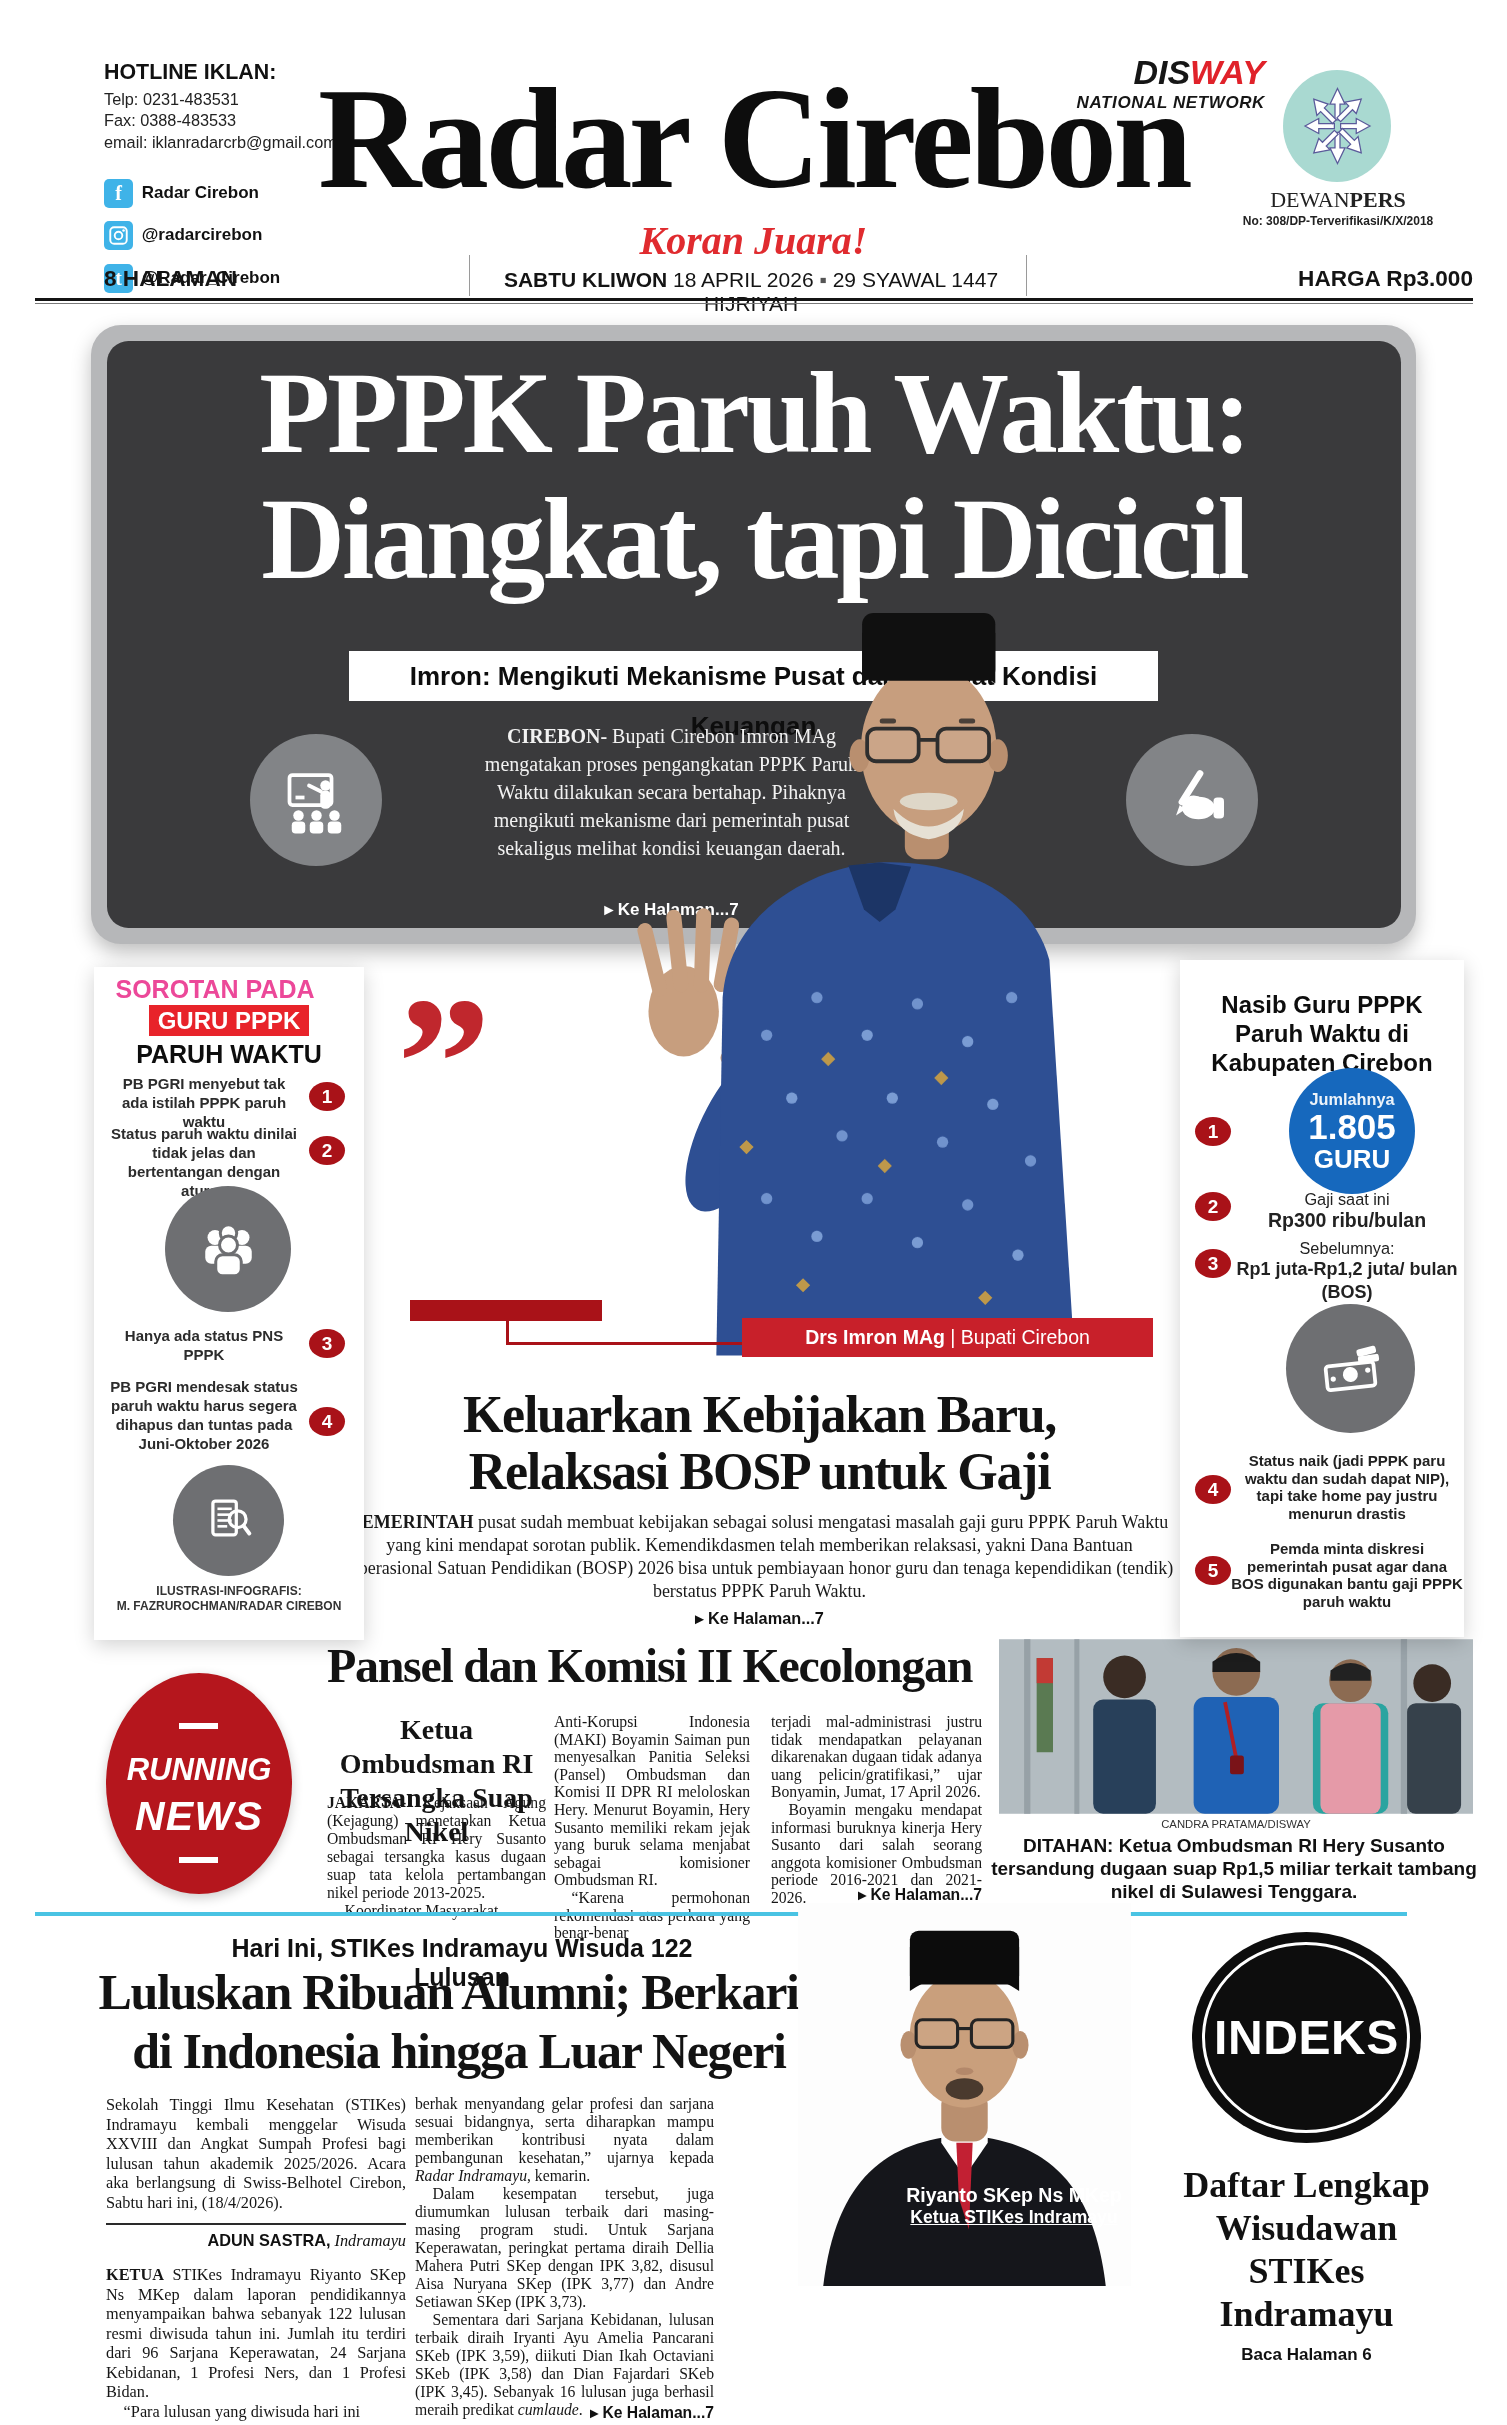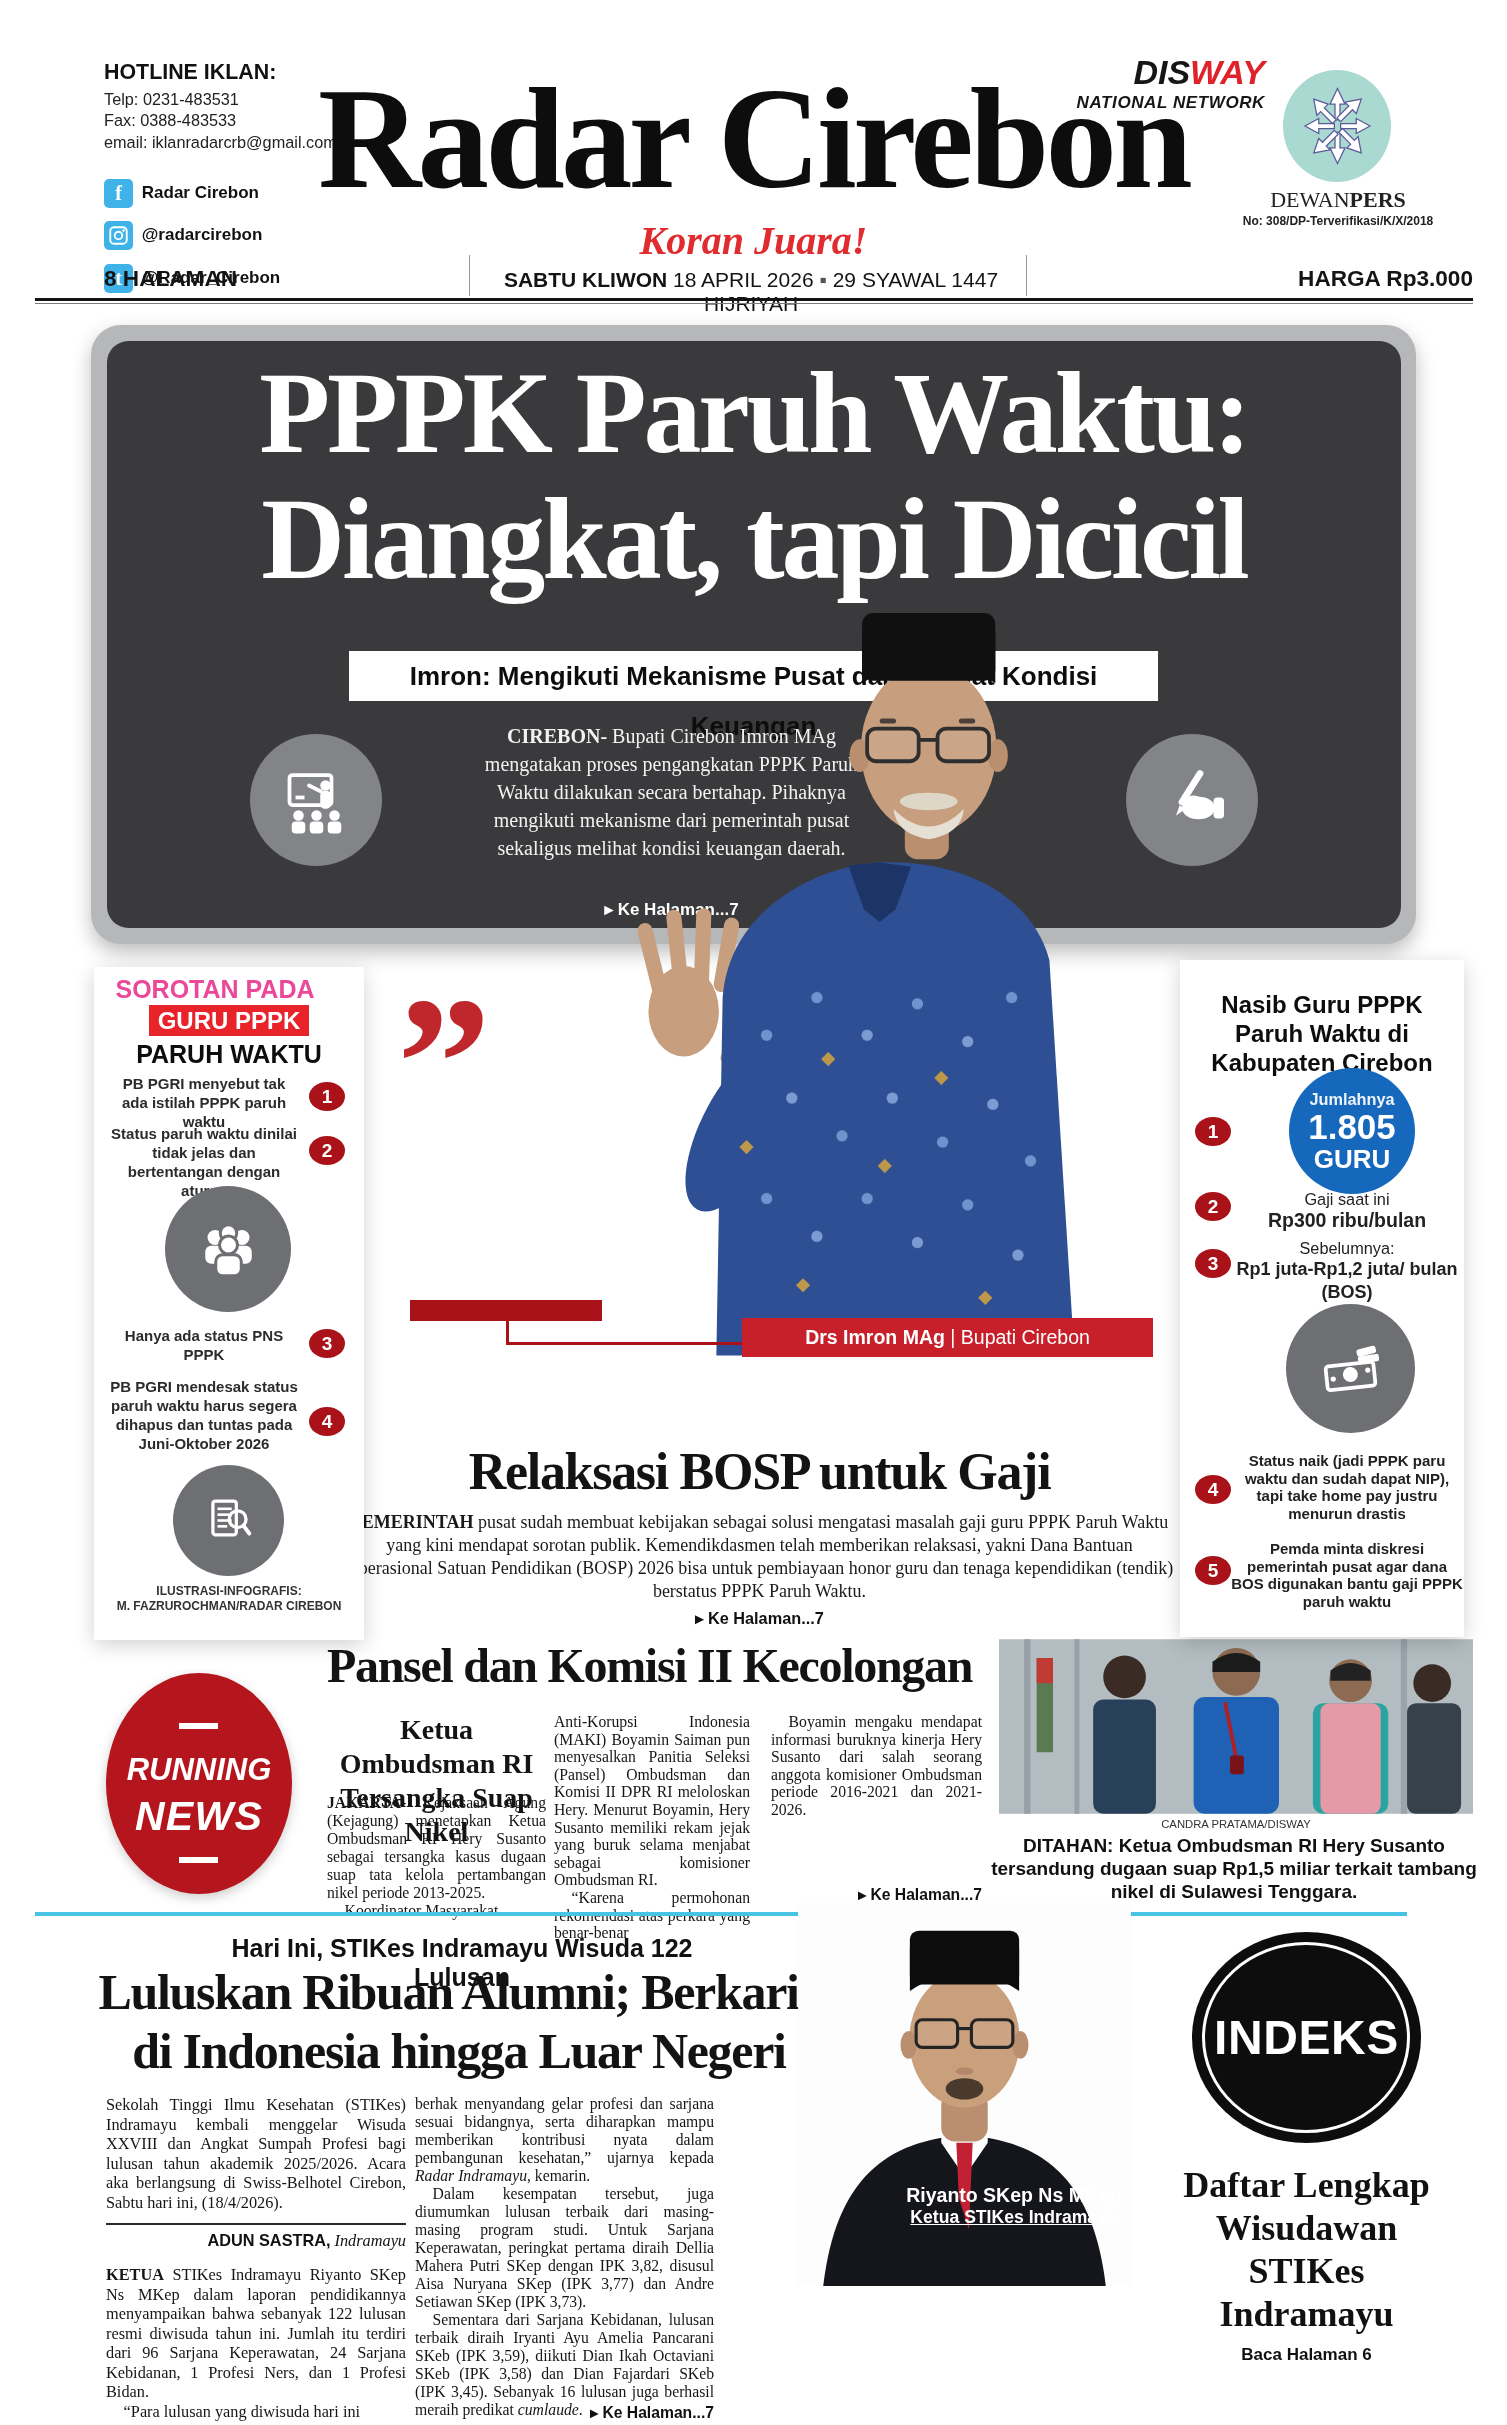--- a/index.html
+++ b/index.html
@@ -419,20 +419,21 @@
       <circle cx="27" cy="64" r="3.5" fill="#fff"></circle>
       <circle cx="73" cy="52" r="3.5" fill="#fff"></circle>
     </svg>
   </div>
 
   <div class="abs num-oval na-o4">4</div>
   <div class="abs na-it na-i4">Status naik (jadi PPPK paru waktu dan sudah dapat NIP), tapi take home pay justru menurun drastis</div>
   <div class="abs num-oval na-o5">5</div>
   <div class="abs na-it na-i5">Pemda minta diskresi pemerintah pusat agar dana BOS digunakan bantu gaji PPPK paruh waktu</div>
 
+  <div class="abs bosp-h bosp-h1 serif">Keluarkan Kebijakan Baru,</div>
   <div class="abs bosp-h bosp-h2 serif">Relaksasi BOSP untuk Gaji</div>
   <div class="abs bosp-body serif">
     <span class="b">PEMERINTAH</span><span> pusat sudah membuat kebijakan sebagai solusi mengatasi masalah gaji guru PPPK Paruh Waktu yang kini mendapat sorotan publik. Kemendikdasmen telah memberikan relaksasi, yakni Dana Bantuan Operasional Satuan Pendidikan (BOSP) 2026 bisa untuk pembiayaan honor guru dan tenaga kependidikan (tendik) berstatus PPPK Paruh Waktu.</span>
   </div>
   <div class="abs bosp-jump">
     <span>▸</span>
     <span>Ke Halaman...7</span>
   </div>
 
   <div class="abs rn-badge"></div>
@@ -449,20 +450,21 @@
 
   <div class="abs p-col p-c1 serif jst">
     <div><span class="b">JAKARTA-</span><span> Kejaksaan Agung (Kejagung) menetapkan Ketua Ombudsman RI Hery Susanto sebagai tersangka kasus dugaan suap tata kelola pertambangan nikel periode 2013-2025.</span></div>
     <div class="p-ind">Koordinator Masyarakat</div>
   </div>
   <div class="abs p-col p-c2 serif jst">
     <div>Anti-Korupsi Indonesia (MAKI) Boyamin Saiman pun menyesalkan Panitia Seleksi (Pansel) Ombudsman dan Komisi II DPR RI meloloskan Hery. Menurut Boyamin, Hery Susanto memiliki rekam jejak yang buruk selama menjabat sebagai komisioner Ombudsman RI.</div>
     <div class="p-ind">“Karena permohonan rekomendasi atas perkara yang benar-benar</div>
   </div>
   <div class="abs p-col p-c3 serif jst">
+    <div>terjadi mal-administrasi justru tidak mendapatkan pelayanan dikarenakan dugaan tidak adanya uang pelicin/gratifikasi,” ujar Bonyamin, Jumat, 17 April 2026.</div>
     <div class="p-ind">Boyamin mengaku mendapat informasi buruknya kinerja Hery Susanto dari salah seorang anggota komisioner Ombudsman periode 2016-2021 dan 2021-2026.</div>
   </div>
   <div class="abs p-jump">
     <span>▸</span>
     <span>Ke Halaman...7</span>
   </div>
 
   <svg class="abs p-photo" viewBox="0 0 755 278">
     <rect width="755" height="278" fill="#b3bcc1"></rect>
     <rect x="40" y="0" width="10" height="278" fill="#97a1a7"></rect>

